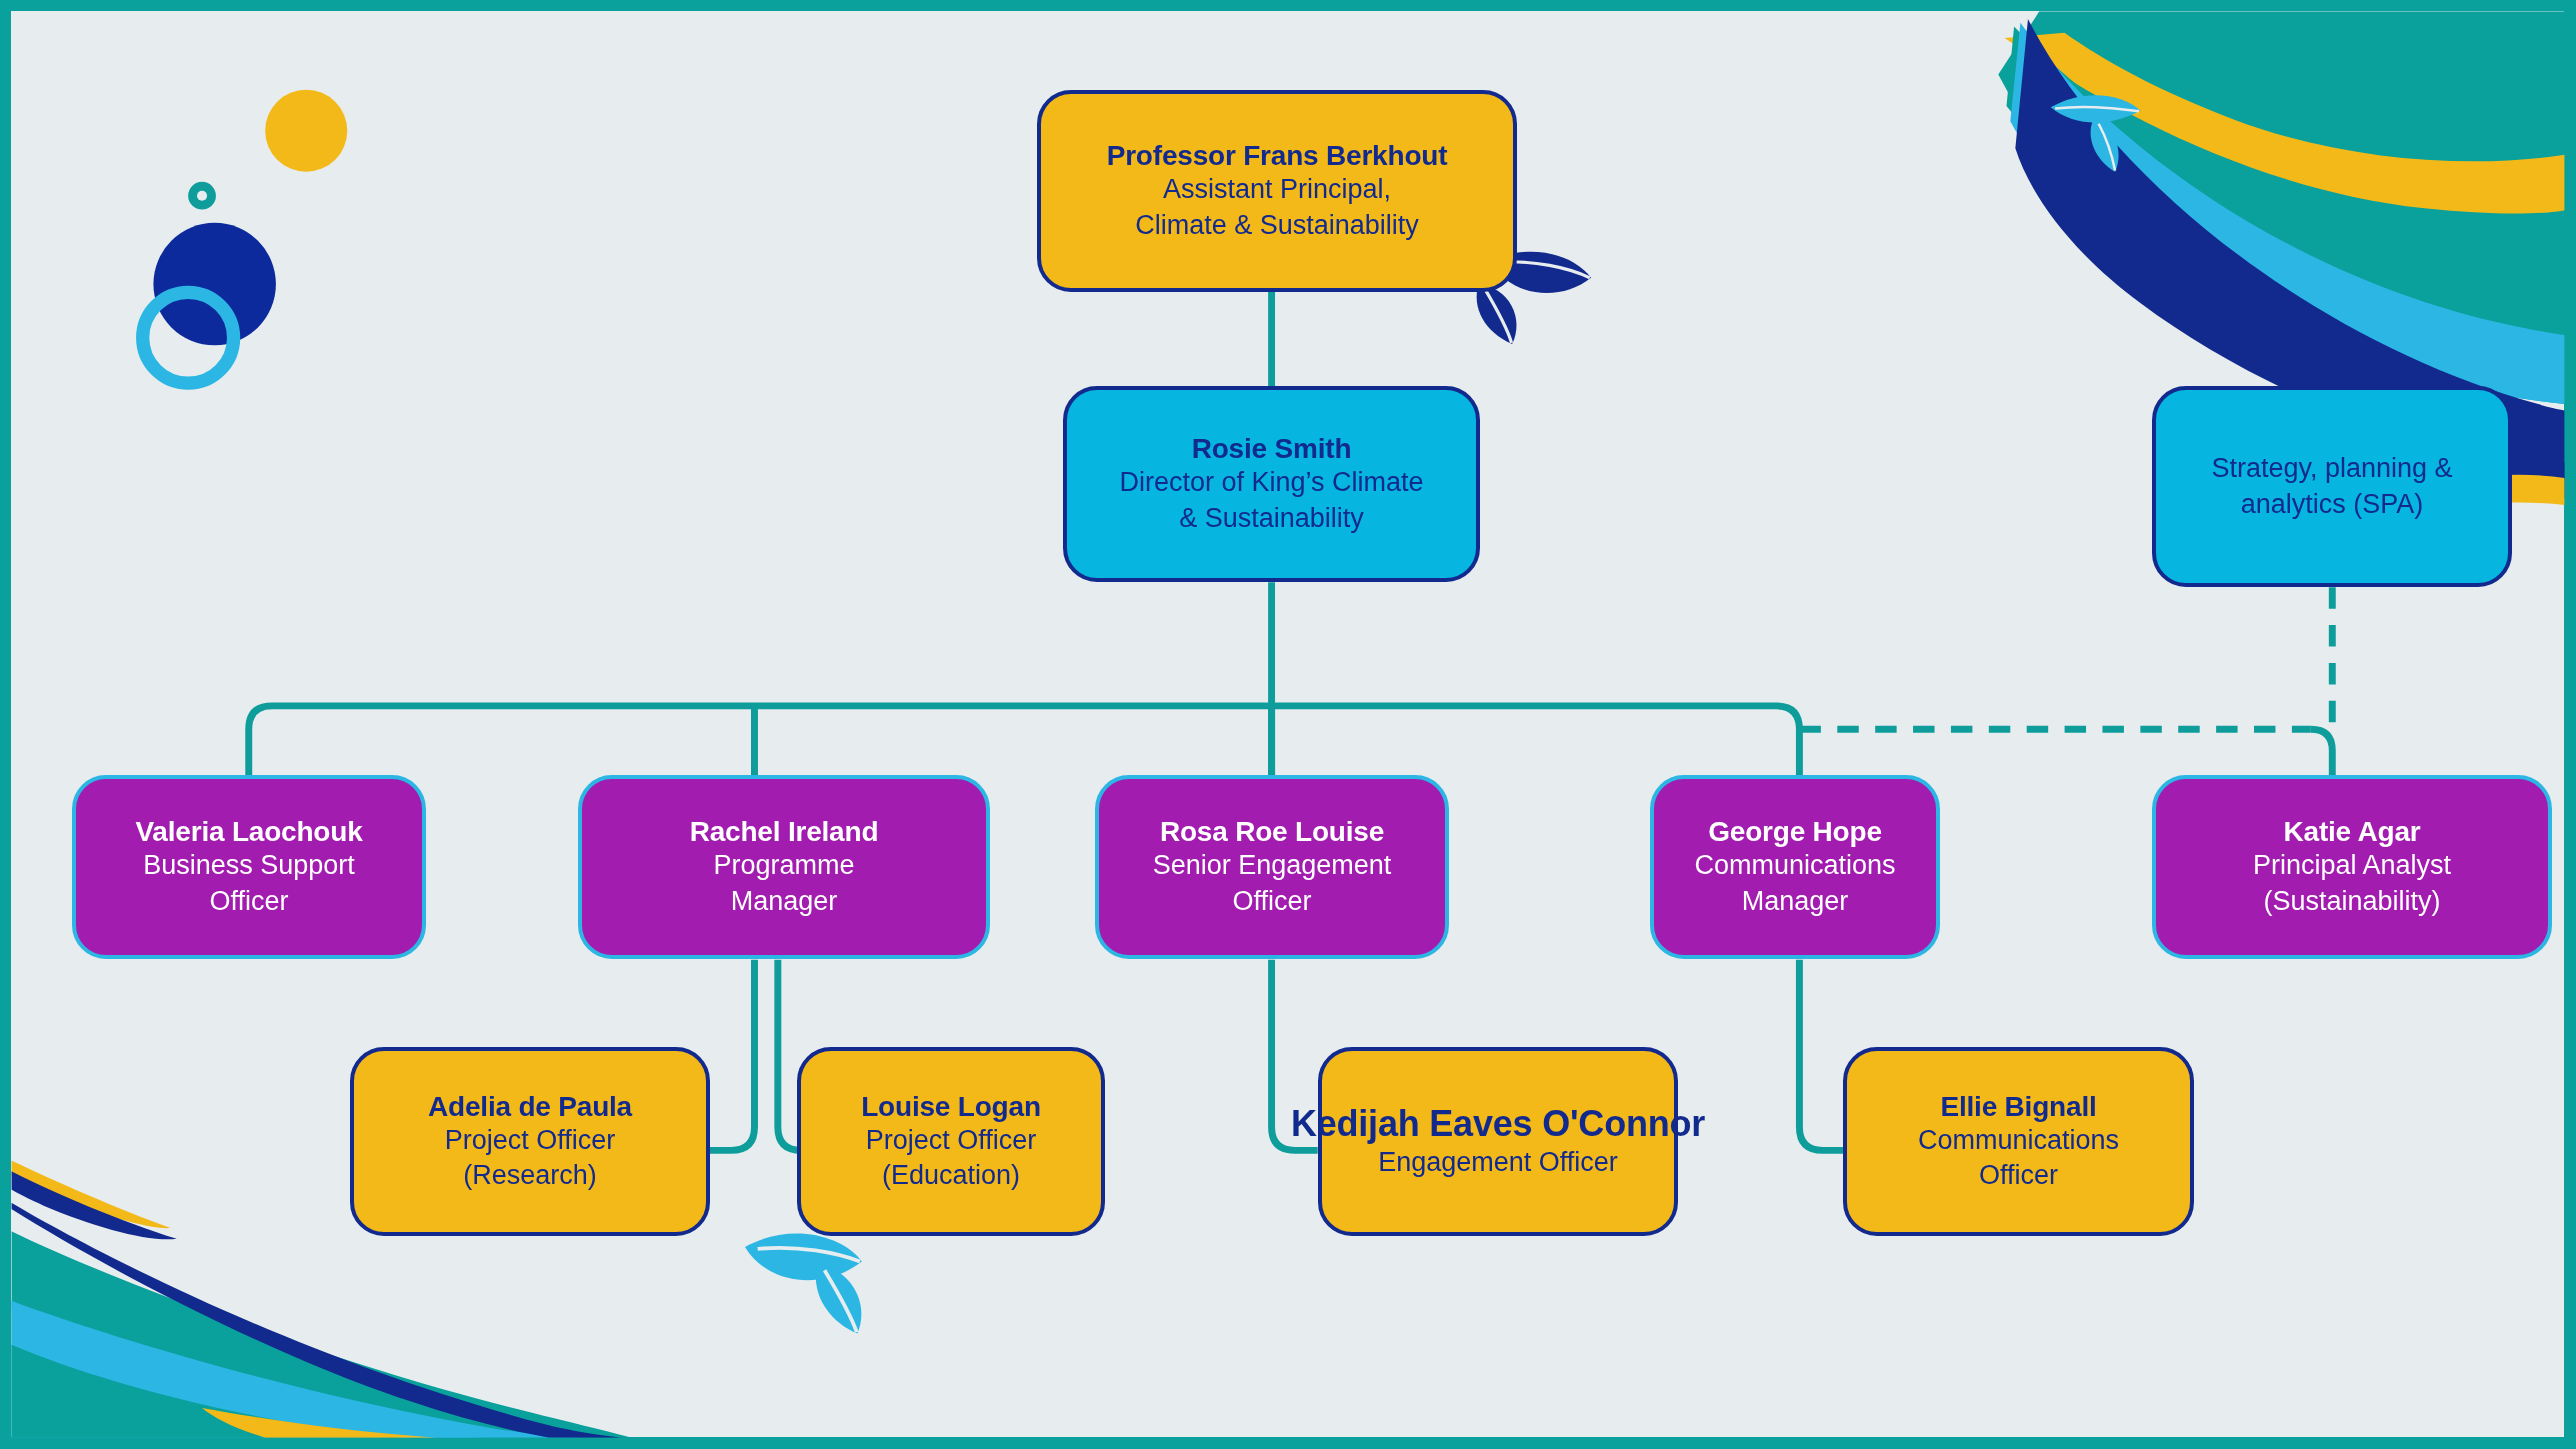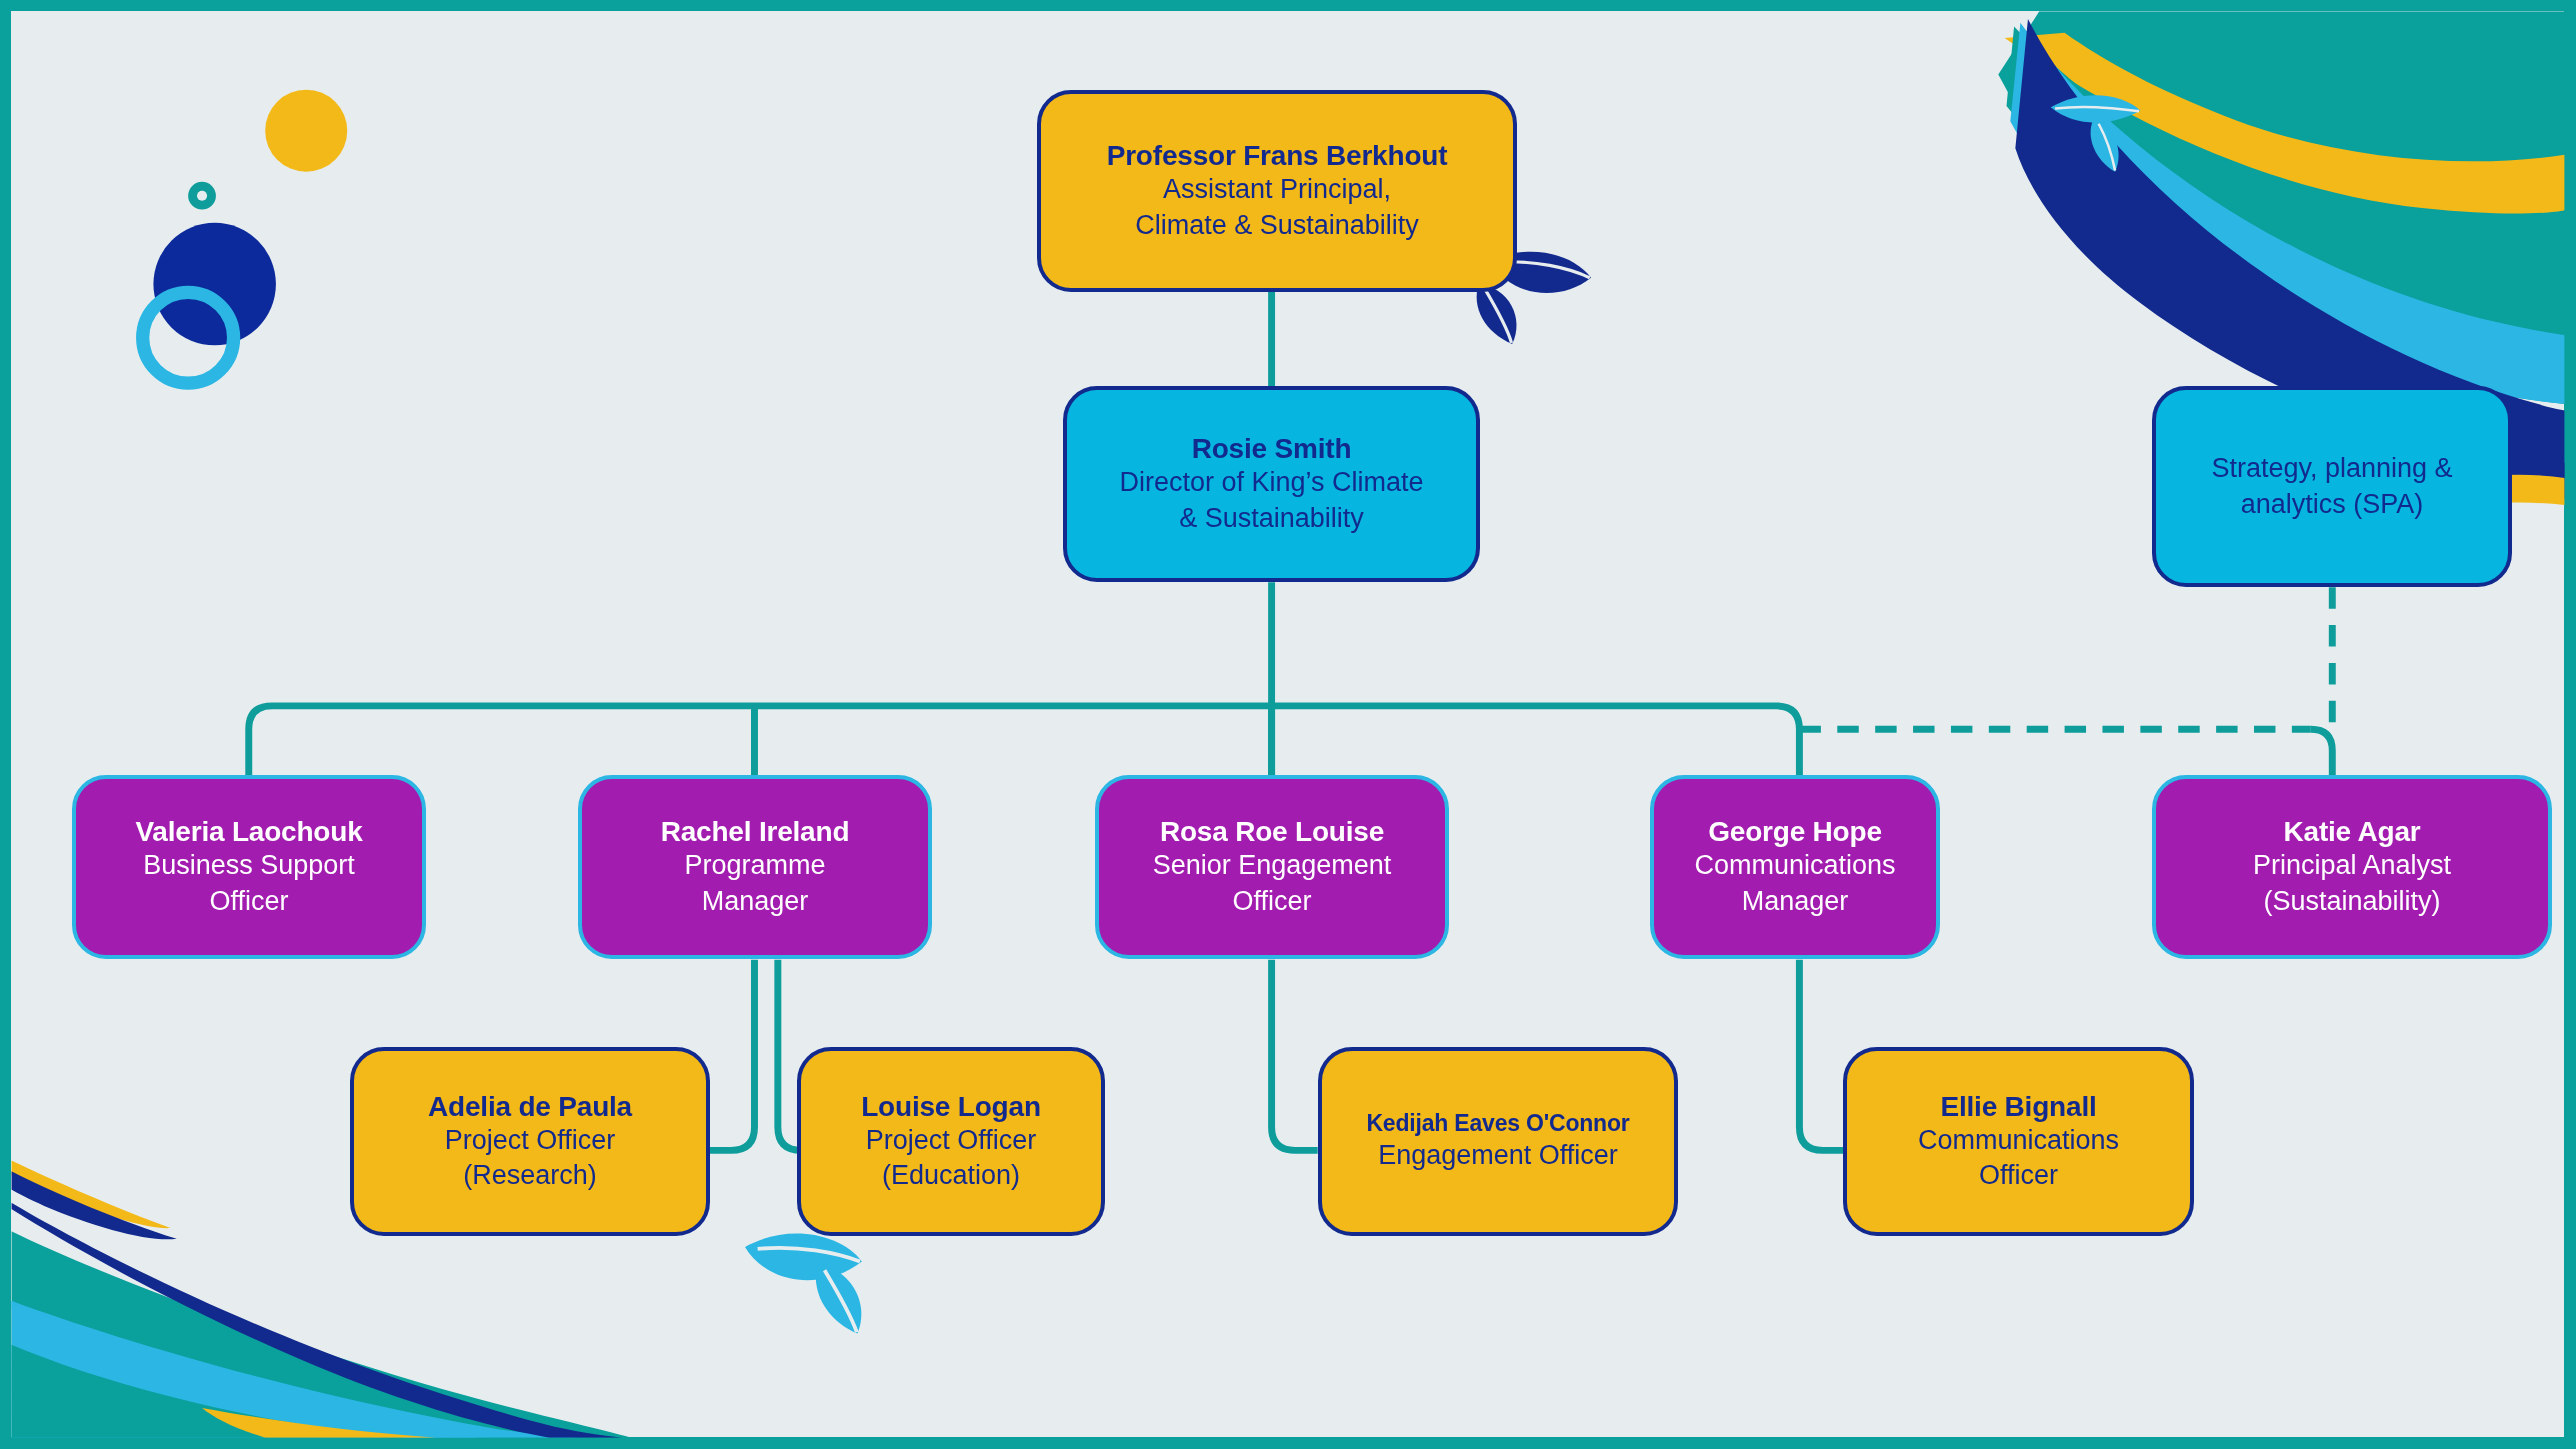--- a/index.html
+++ b/index.html
@@ -52,21 +52,21 @@
     font-size: 27px;
     line-height: 1.30;
     font-weight: 400;
   }
 
   
   .v-yellow { background: #f3b919; border: 4.4px solid #122a8e; color: #122a8e; }
   .v-cyan   { background: #06b6e0; border: 4.4px solid #122a8e; color: #122a8e; }
   .v-navy   { background: #a21caf; border: 4.4px solid #2bb6e4; color: #ffffff; }
 
-  .tight .nm { font-size: 23px; }
+  .tight .nm { font-size: 36px; }
 </style>
 </head>
 <body>
 
 <div id="canvas">
   <div id="panel"></div>
 
   <svg id="deco" viewBox="0 0 4080 2295">
     <defs>
       <clipPath id="panelClip">
@@ -180,21 +180,21 @@
     <div class="rl">Strategy, planning &amp;</div>
     <div class="rl">analytics (SPA)</div>
   </div>
 
   <div class="node v-navy" style="left:72px; top:775px; width:354px; height:184px;">
     <div class="nm">Valeria Laochouk</div>
     <div class="rl">Business Support</div>
     <div class="rl">Officer</div>
   </div>
 
-  <div class="node v-navy" style="left:578px; top:775px; width:354px; height:184px;">
+  <div class="node v-navy" style="left:578px; top:775px; width:412px; height:184px;">
     <div class="nm">Rachel Ireland</div>
     <div class="rl">Programme</div>
     <div class="rl">Manager</div>
   </div>
 
   <div class="node v-navy" style="left:1095px; top:775px; width:354px; height:184px;">
     <div class="nm">Rosa Roe Louise</div>
     <div class="rl">Senior Engagement</div>
     <div class="rl">Officer</div>
   </div>

